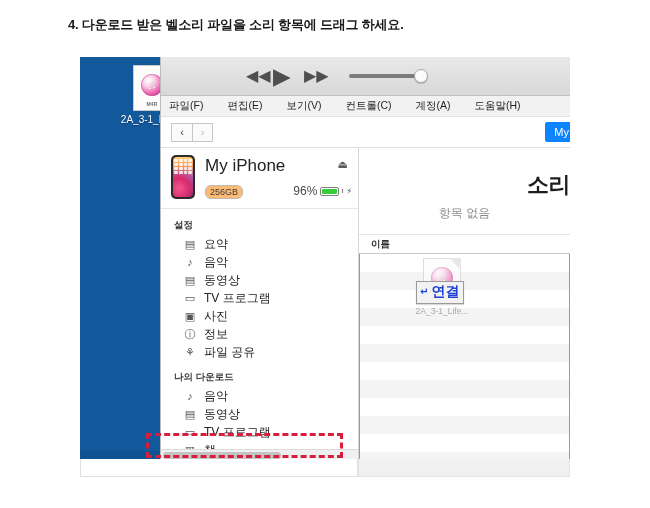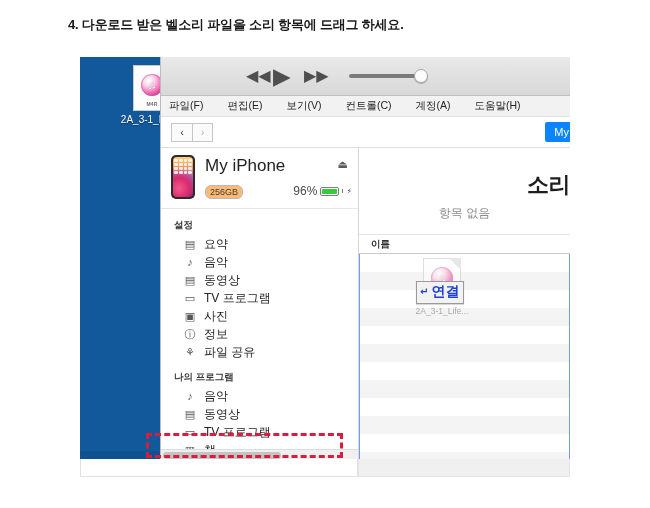--- a/index.html
+++ b/index.html
@@ -636,21 +636,21 @@
           </div>
           <div class="side-row">
             <span class="ic">ⓘ</span>
             <span class="lbl">정보</span>
           </div>
           <div class="side-row">
             <span class="ic">⚘</span>
             <span class="lbl">파일 공유</span>
           </div>
 
-          <div class="grp-title" style="padding-top:10px">나의 프로그램</div>
+          <div class="grp-title" style="padding-top:10px">나의 다운로드</div>
 
           <div class="side-row">
             <span class="ic">♪</span>
             <span class="lbl">음악</span>
           </div>
           <div class="side-row">
             <span class="ic">▤</span>
             <span class="lbl">동영상</span>
           </div>
           <div class="side-row">

